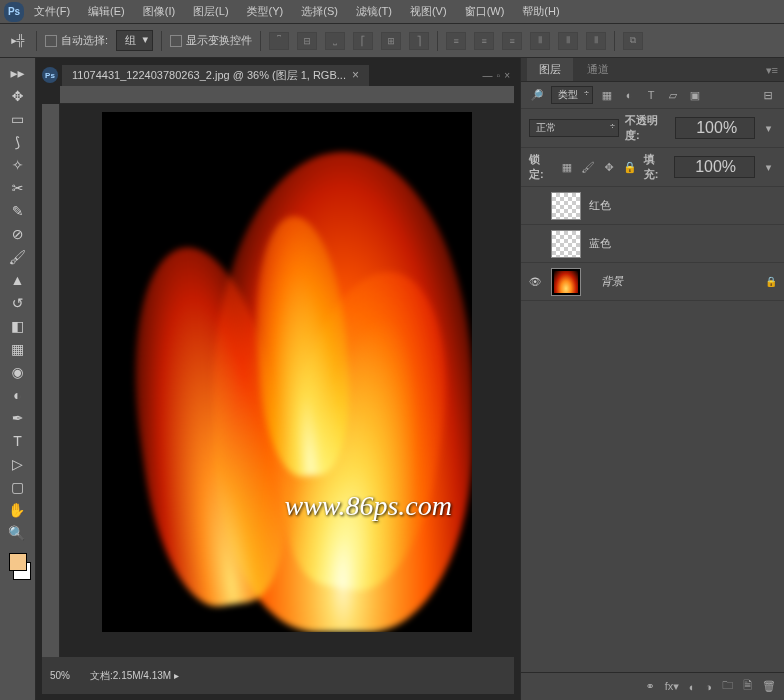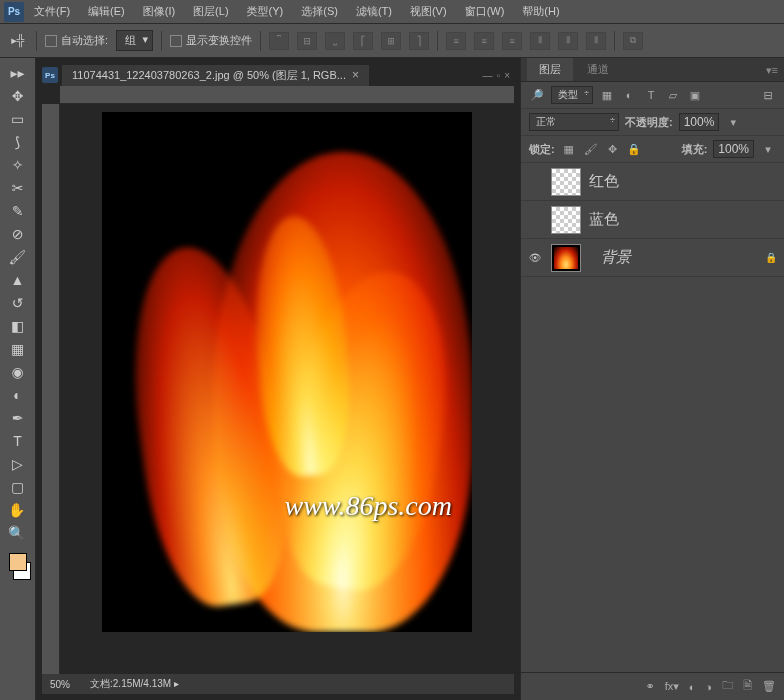--- a/index.html
+++ b/index.html
@@ -1,18 +1,18 @@
 <!DOCTYPE html>
 <html><head>
 <meta charset="utf-8">
 <style>
 * { margin: 0; padding: 0; box-sizing: border-box; font-family: "Microsoft YaHei", Arial, sans-serif; }
 body { background: #535353; width: 784px; height: 700px; overflow: hidden; color: #ccc; font-size: 11px; }
 .menubar { background: #535353; height: 24px; display: flex; align-items: center; padding: 0 4px; gap: 2px; border-bottom: 1px solid #2a2a2a; }
-.ps-logo { width: 20px; height: 20px; background: #2d4a6b; color: #a3d3ff; font-weight: bold; font-size: 10px; display: flex; align-items: center; justify-content: center; border-radius: 2px; }
+.ps-logo { width: 20px; height: 20px; background: #2d4a6b; color: #a3d3ff; font-weight: bold; font-size: 10px; display: flex; align-items: center; justify-content: center; border-radius: 8px; }
 .menu-item { padding: 3px 8px; cursor: pointer; }
 .top-right-text { margin-left: auto; color: #888; font-size: 10px; }
 .options-bar { background: #535353; height: 34px; display: flex; align-items: center; padding: 0 8px; gap: 8px; border-bottom: 1px solid #2a2a2a; }
 .opt-icon { width: 20px; height: 16px; display: flex; align-items: center; justify-content: center; color: #ccc; }
 .opt-checkbox { width: 12px; height: 12px; border: 1px solid #888; display: inline-block; vertical-align: middle; margin-right: 4px; }
 .opt-dropdown { background: #3f3f3f; border: 1px solid #2a2a2a; padding: 2px 16px 2px 8px; color: #ccc; position: relative; }
 .opt-dropdown::after { content: "▾"; position: absolute; right: 4px; }
 .opt-sep { width: 1px; height: 20px; background: #3a3a3a; }
 .opt-btn { width: 20px; height: 18px; border: 1px solid #444; background: #4a4a4a; display: flex; align-items: center; justify-content: center; color: #888; font-size: 9px; }
 .workspace { display: flex; height: calc(100% - 58px); }
@@ -24,40 +24,40 @@
 .doc-tab { display: flex; align-items: center; height: 22px; }
 .doc-tab-inner { background: #3a3a3a; padding: 3px 10px; color: #ccc; font-size: 11px; display: flex; align-items: center; gap: 6px; }
 .doc-tab-close { font-size: 12px; color: #aaa; }
 .ruler-top { height: 18px; background: #535353; border-bottom: 1px solid #2a2a2a; margin-left: 18px; }
 .doc-body { flex: 1; display: flex; position: relative; text-align: center; }
 .ruler-left { width: 18px; background: #535353; border-right: 1px solid #2a2a2a; }
 .canvas { flex: 1; background: #262626; display: flex; align-items: flex-start; justify-content: center; padding: 8px 0; overflow: hidden; position: relative; }
 .fire-img { width: 370px; height: 520px; background: #000; position: relative; overflow: hidden; }
 .flame { position: absolute; border-radius: 50% 50% 40% 40%; filter: blur(3px); mix-blend-mode: screen; }
 .watermark { position: absolute; right: 20px; bottom: 110px; color: #fff; font-size: 28px; font-family: Georgia, serif; text-shadow: 1px 1px 3px #000; font-style: italic; }
-.status-bar { height: 20px; background: #3a3a3a; display: flex; align-items: center; padding: 0 8px; font-size: 10px; color: #ccc; gap: 20px; }
+.status-bar { height: 37px; background: #3a3a3a; display: flex; align-items: center; padding: 0 8px; font-size: 10px; color: #ccc; gap: 20px; }
 .panels { width: 264px; background: #464646; border-left: 1px solid #2a2a2a; display: flex; flex-direction: column; }
 .panel-tabs { height: 24px; background: #383838; display: flex; align-items: flex-end; padding-left: 6px; gap: 2px; border-bottom: 1px solid #2a2a2a; }
 .panel-tab { padding: 4px 12px; background: #464646; color: #ccc; font-size: 11px; cursor: pointer; }
 .panel-tab.inactive { background: #383838; color: #888; }
 .panel-row { display: flex; align-items: center; padding: 4px 8px; gap: 6px; border-bottom: 1px solid #3a3a3a; }
 .panel-row .dd { background: #3f3f3f; border: 1px solid #2a2a2a; padding: 1px 14px 1px 6px; position: relative; color: #ccc; font-size: 10px; }
 .panel-row .dd::after { content: "÷"; position: absolute; right: 3px; font-size: 9px; }
 .panel-row .ico { width: 16px; height: 14px; display: flex; align-items: center; justify-content: center; color: #aaa; font-size: 11px; }
 .panel-row label { color: #bbb; font-size: 11px; font-weight: bold; }
-.val-box { background: #3f3f3f; border: 1px solid #2a2a2a; padding: 1px 4px; color: #ccc; font-size: 12px; min-width: 34px; text-align: left; }
+.val-box { background: #3f3f3f; border: 1px solid #2a2a2a; padding: 1px 20px; color: #ccc; font-size: 16px; min-width: 34px; text-align: left; }
 .layers-list { flex: 1; overflow: auto; }
 .layer { display: flex; align-items: center; height: 38px; border-bottom: 1px solid #3a3a3a; padding: 0 6px; gap: 8px; }
 .layer.selected { background: #5b7aa3; color: #fff; }
 .vis { width: 16px; height: 16px; display: flex; align-items: center; justify-content: center; }
 .vis.on::before { content: "👁"; font-size: 10px; color: #ccc; }
 .thumb { width: 30px; height: 28px; background: #fff; border: 1px solid #888; background-image: linear-gradient(45deg,#ccc 25%,transparent 25%,transparent 75%,#ccc 75%),linear-gradient(45deg,#ccc 25%,transparent 25%,transparent 75%,#ccc 75%); background-size: 8px 8px; background-position: 0 0,4px 4px; }
 .thumb.fire { background: #000; position: relative; overflow: hidden; }
 .thumb.fire::after { content: ""; position: absolute; inset: 2px; background: radial-gradient(ellipse at 50% 80%, #ffde6b 0%, #ff8c1a 30%, #c41b00 60%, #000 100%); }
-.layer-name { font-size: 15px; }
+.layer-name { font-size: 11px; }
 .layer-name.bg { font-style: italic; margin-left: 12px; }
 .lock-icon { margin-left: auto; color: #aaa; font-size: 10px; }
 .panel-footer { height: 28px; border-top: 1px solid #2a2a2a; display: flex; align-items: center; justify-content: flex-end; padding: 0 8px; gap: 10px; }
 .panel-footer .fico { color: #aaa; font-size: 11px; cursor: pointer; }
 .win-controls { margin-left: auto; display: flex; gap: 4px; color: #888; font-size: 10px; padding-right: 4px; }
 </style>
 </head>
 <body>
 
 <div class="menubar">
@@ -124,21 +124,21 @@
     <div class="tool">✋</div>
     <div class="tool">🔍</div>
     <div class="swatch-fg"></div>
     <div class="swatch-bg"></div>
   </div>
 
   <div class="canvas-area">
     <div class="doc-tab">
       <div class="ps-logo" style="width:16px;height:16px;font-size:8px;margin-right:4px">Ps</div>
       <div class="doc-tab-inner">
-        <span>11074431_122403780263_2.jpg @ 50% (图层 1, RGB...</span>
+        <span>11074431_122403780263_2.jpg @ 36% (图层 1, RGB...</span>
         <span class="doc-tab-close">×</span>
       </div>
       <div class="win-controls">
         <span>—</span>
         <span>▫</span>
         <span>×</span>
       </div>
     </div>
     <div class="ruler-top"></div>
     <div class="doc-body">

